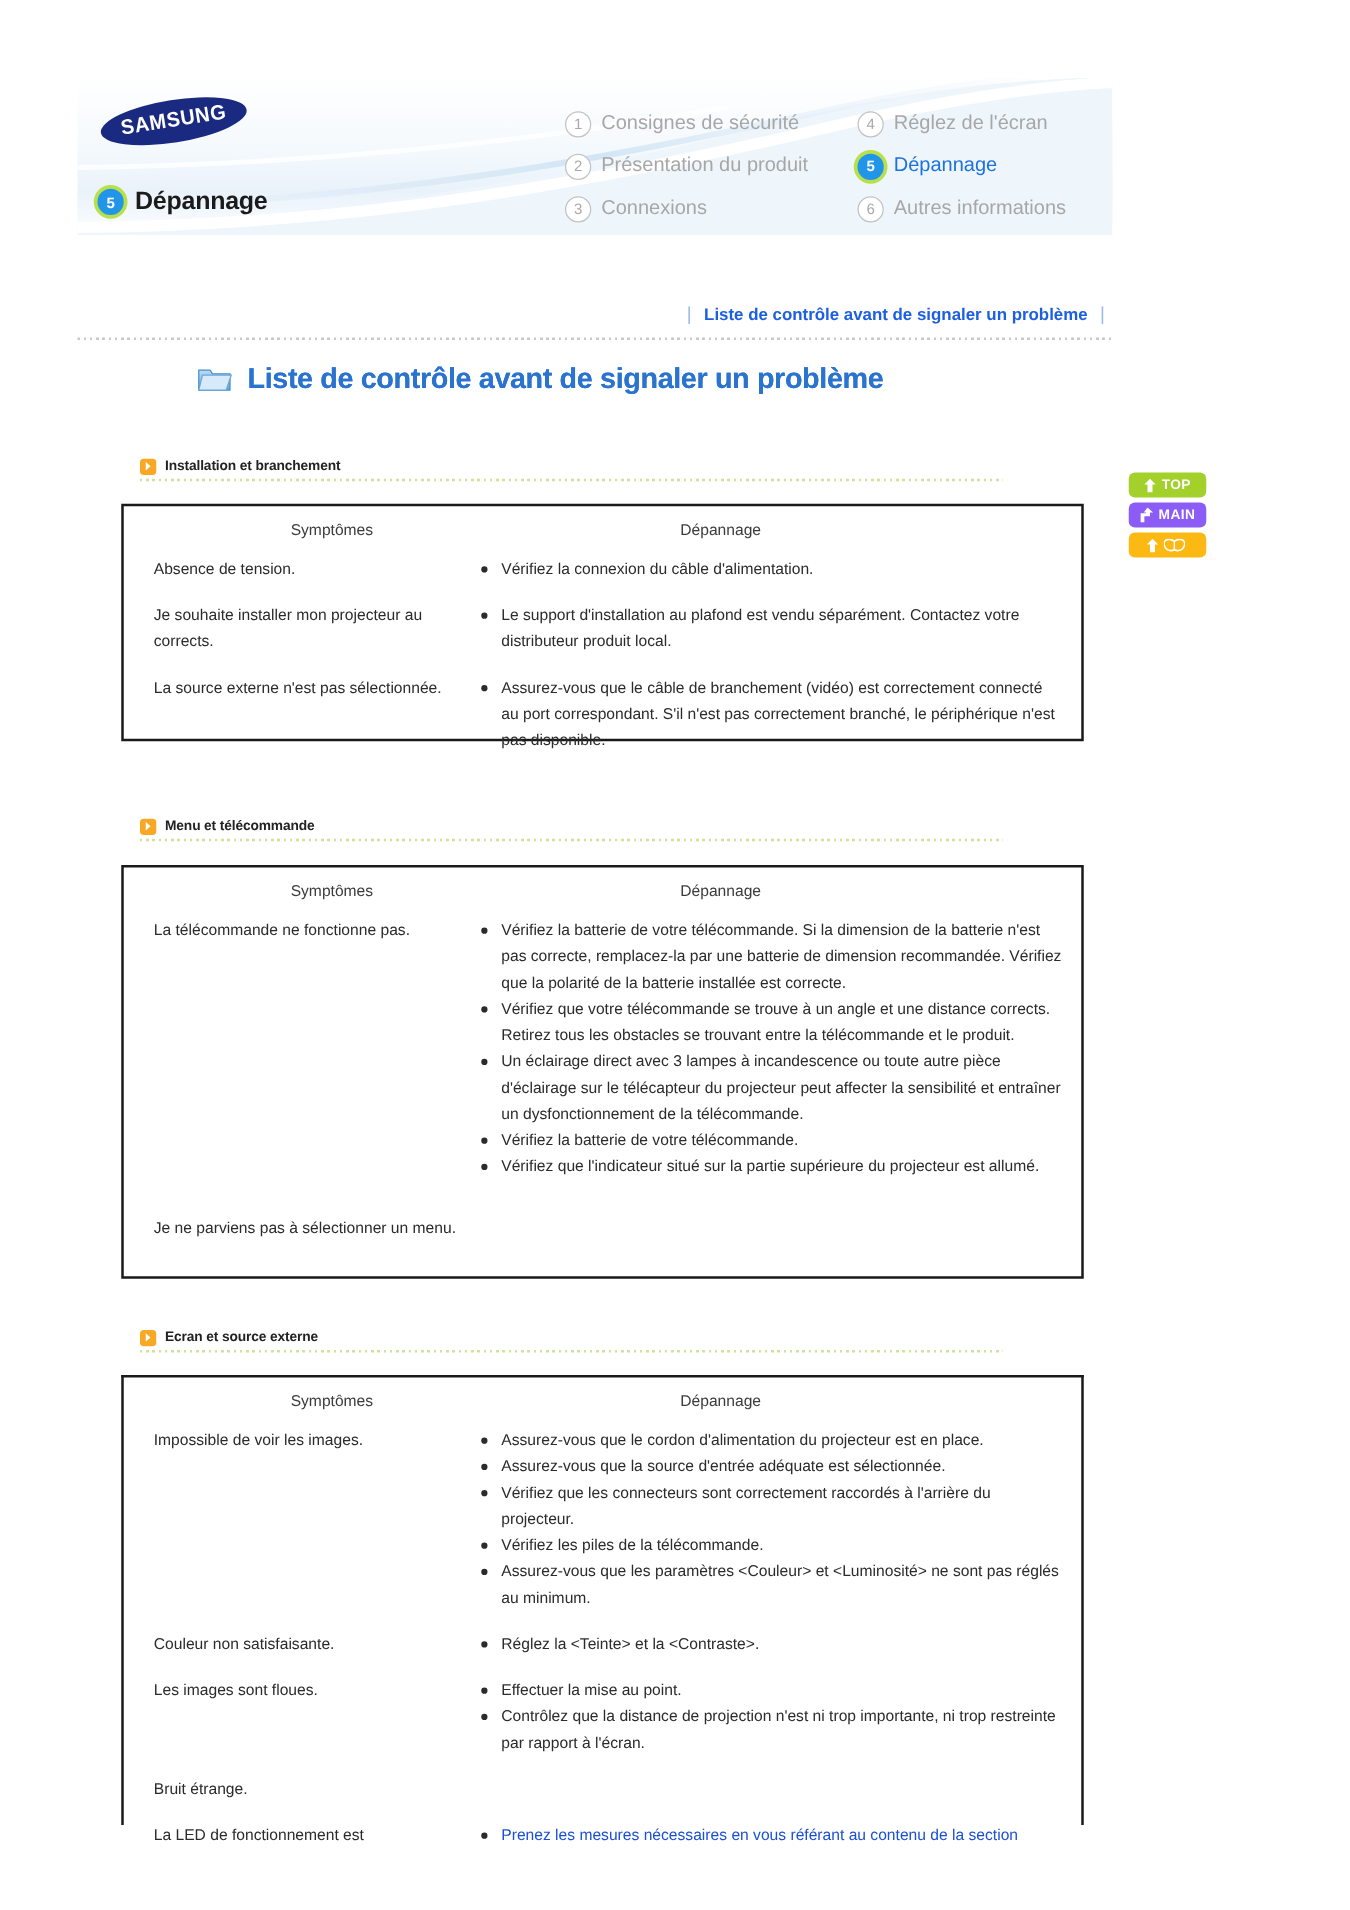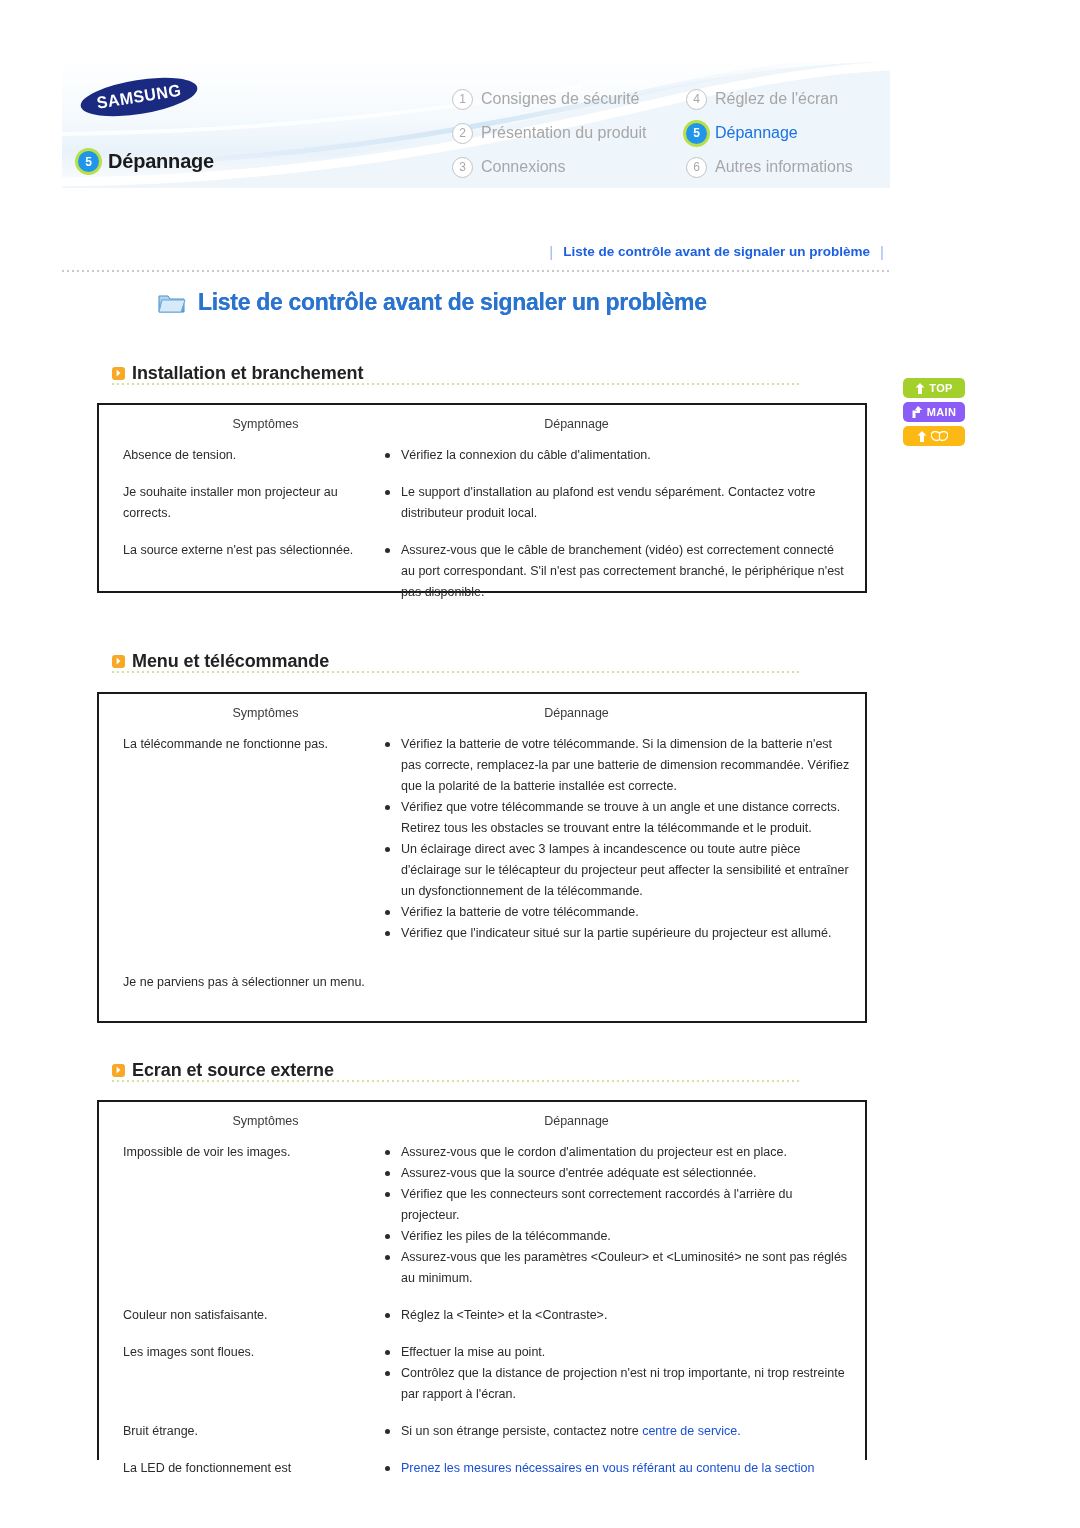--- a/index.html
+++ b/index.html
@@ -119,21 +119,21 @@
   .sect-head {
     position:absolute; display:flex; align-items:center; gap:7px;
     height: 16px;
   }
   .sect-arrow {
     width: 13px; height: 13px; border-radius: 3px;
     background:#f9a826; flex:0 0 auto;
     display:flex; align-items:center; justify-content:center;
   }
   .sect-arrow svg { display:block; }
-  .sect-title { font-size: 18px; font-weight: bold; color:#222; letter-spacing:-.1px; }
+  .sect-title { font-size: 11px; font-weight: bold; color:#222; letter-spacing:-.1px; }
   .sect-rule {
     position:absolute; height: 2px;
     background-image: repeating-linear-gradient(to right,#cfe49a 0 2px, transparent 2px 5px);
   }
 
   
   .tbl {
     position:absolute;
     border: 2px solid #1a1a1a;
     background:#fff;
@@ -394,25 +394,20 @@
       <div class="td-sym">Les images sont floues.</div>
       <div class="td-dep">
         <ul class="bullets">
           <li>Effectuer la mise au point.</li>
           <li>Contrôlez que la distance de projection n'est ni trop importante, ni trop restreinte par rapport à l'écran.</li>
         </ul>
       </div>
     </div>
     <div class="trow">
       <div class="td-sym">Bruit étrange.</div>
-      <div class="td-dep">
-        <ul class="bullets">
-          <li><span>Si un son étrange persiste, contactez notre </span><span class="lnk">centre de service.</span></li>
-        </ul>
-      </div>
     </div>
     <div class="trow">
       <div class="td-sym">La LED de fonctionnement est</div>
       <div class="td-dep">
         <ul class="bullets">
           <li class="link">Prenez les mesures nécessaires en vous référant au contenu de la section</li>
         </ul>
       </div>
     </div>
   </div>

